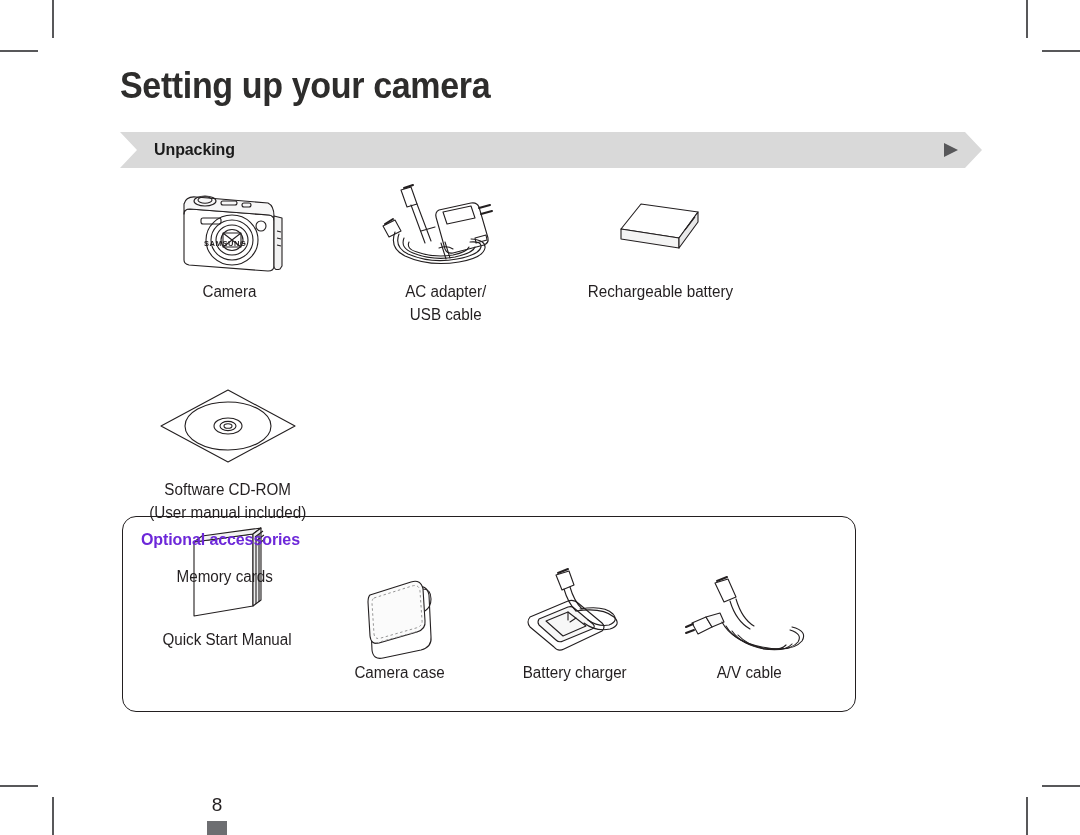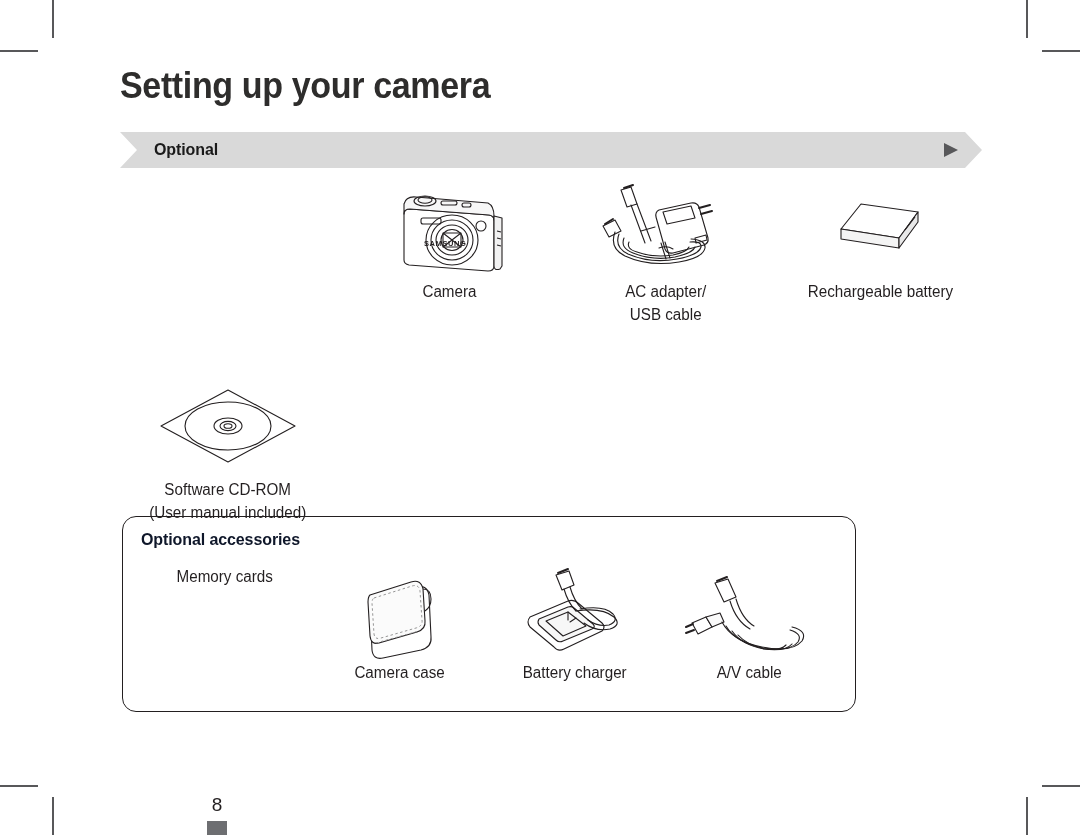--- a/index.html
+++ b/index.html
@@ -84,21 +84,20 @@
     width: 0; height: 0;
     border-top: 7px solid transparent;
     border-bottom: 7px solid transparent;
     border-left: 14px solid #58585a;
   }
 
   
   .row {
     display: flex;
     margin-top: 8px;
-    justify-content: flex-end;
   }
   .cell {
     display: flex;
     flex-direction: column;
     align-items: center;
   }
   .art {
     height: 104px;
     display: flex;
     align-items: center;
@@ -129,21 +128,21 @@
     border: 1.6px solid #231f20;
     border-radius: 14px;
     box-sizing: border-box;
   }
   .opt-title {
     position: absolute;
     left: 18px;
     top: 14px;
     font-size: 16px;
     font-weight: bold;
-    color: #0f172a;
+    color: #6d28d9;
     letter-spacing: -0.1px;
   }
   .opt-row {
     position: absolute;
     left: 14px;
     top: 48px;
     display: flex;
   }
   .opt-row .cell { width: 175px; }
   .opt-row .art { height: 96px; }
@@ -181,21 +180,21 @@
 <div class="crop h crop-bl-h"></div>
 <div class="crop v crop-br-v"></div>
 <div class="crop h crop-br-h"></div>
 
 <div class="page">
 
   <h1 class="page-title">Setting up your camera</h1>
 
   <div class="section-banner">
     <div class="bg"></div>
-    <div class="label">Optional</div>
+    <div class="label">Unpacking</div>
     <div class="tri"></div>
   </div>
 
   <div class="row row1">
 
     <div class="cell">
       <div class="art">
         <svg width="130" height="104" viewBox="0 0 130 104">
           <g fill="none" stroke="#231f20" stroke-width="1.1" stroke-linejoin="round">
 
@@ -299,20 +298,38 @@
             <ellipse cx="75" cy="52" rx="14" ry="8"></ellipse>
             <ellipse cx="75" cy="52" rx="8" ry="4.6"></ellipse>
             <ellipse cx="75" cy="52" rx="4" ry="2.3"></ellipse>
           </g>
         </svg>
       </div>
       <div class="caption">Software CD-ROM
 (User manual included)</div>
     </div>
 
+    <div class="cell">
+      <div class="art">
+        <svg width="120" height="104" viewBox="0 0 120 104">
+          <g fill="none" stroke="#231f20" stroke-width="1.1" stroke-linejoin="round">
+
+            <path d="M26 18 L85 10 L85 82 L26 92 Z" fill="#ffffff"></path>
+
+            <path d="M26 18 L34 12 L93 4 L85 10 Z" fill="#f2f2f2"></path>
+
+            <path d="M85 10 L93 4 L93 76 L85 82 Z" fill="#ededed"></path>
+
+            <path d="M87 13 L95 7 M88 17 L96 11 M89 21 L97 15"></path>
+            <path d="M88 12 L88 80 M91 10 L91 78"></path>
+          </g>
+        </svg>
+      </div>
+      <div class="caption">Quick Start Manual</div>
+    </div>
   </div>
 
   <div class="opt-box">
     <div class="opt-title">Optional accessories</div>
 
     <div class="opt-row">
 
       <div class="cell">
         <div class="caption">Memory cards</div>
       </div>

